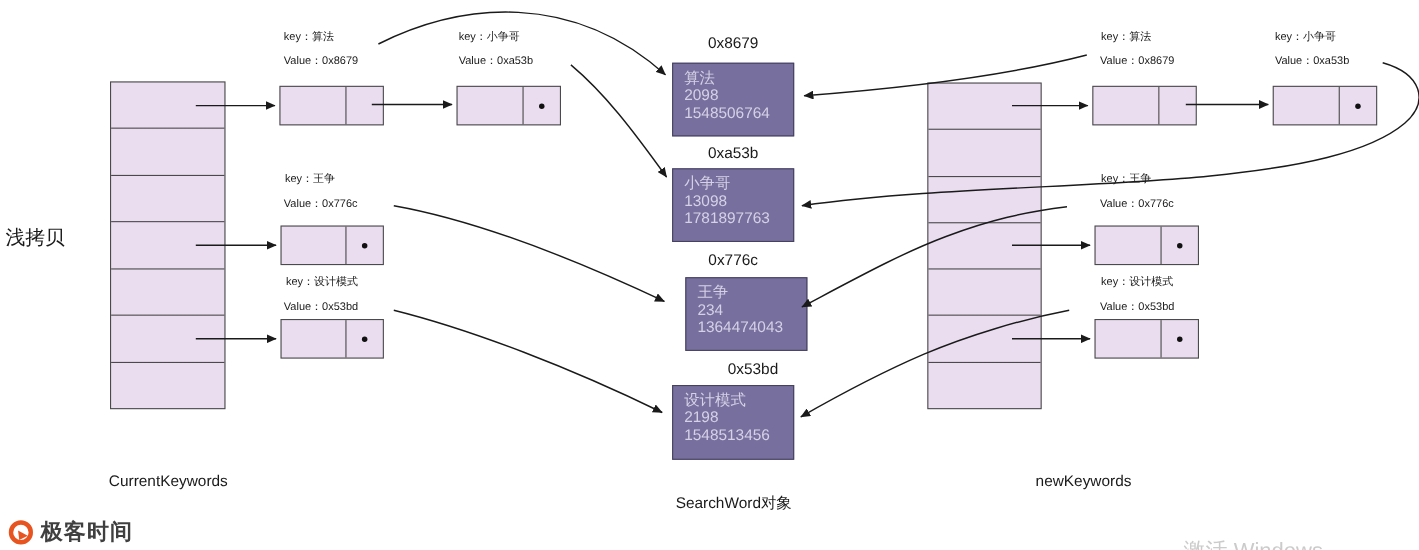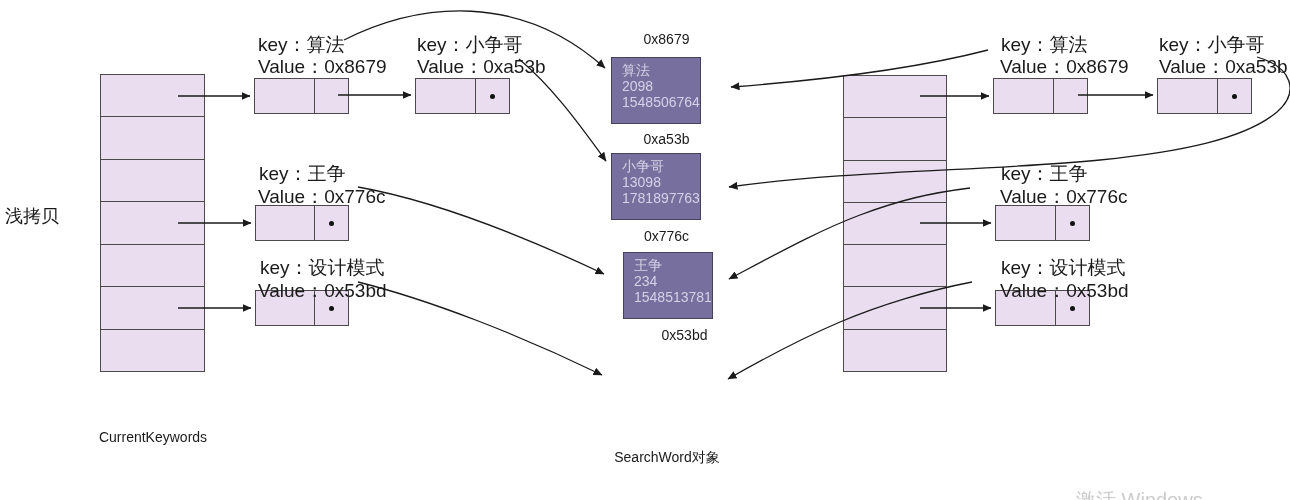--- a/index.html
+++ b/index.html
@@ -6,23 +6,23 @@
   .canvas{position:relative;width:1290px;height:500px;background:#ffffff;overflow:hidden;
           font-family:"Liberation Sans","DejaVu Sans",sans-serif;color:#1a1a1a;}
   .arr{position:absolute;display:flex;flex-direction:column;background:#e9ddef;
        border:1.4px solid #4a4a4a;box-sizing:border-box;}
   .arr .cell{flex:1;border-bottom:1.4px solid #4a4a4a;}
   .arr .cell:last-child{border-bottom:none;}
   .node{position:absolute;display:flex;background:#e9ddef;border:1.4px solid #4a4a4a;box-sizing:border-box;}
   .node .nd{width:63%;border-right:1.4px solid #4a4a4a;}
   .node .nx{flex:1;display:flex;align-items:center;justify-content:center;}
   .dot{width:5px;height:5px;border-radius:50%;background:#111;}
-  .kv{position:absolute;font-size:19px;line-height:15px;white-space:nowrap;margin-top:11px;}
+  .kv{position:absolute;font-size:10px;line-height:15px;white-space:nowrap;}
   .addr{position:absolute;width:111px;text-align:center;font-size:14px;}
-  .hbox{position:absolute;width:90px;height:67px;background:#77709e;border:1.6px solid #46415f;
+  .hbox{position:absolute;width:111px;height:67px;background:#77709e;border:1.6px solid #46415f;
         box-sizing:border-box;color:#d6d1e6;font-size:14px;line-height:16px;padding:4px 0 0 10px;}
   .cap{position:absolute;width:170px;text-align:center;font-size:14px;}
   .side{position:absolute;left:5px;top:204px;font-size:18px;}
   svg.wires{position:absolute;left:0;top:0;pointer-events:none;}
   .logo{position:absolute;left:8px;top:470px;display:flex;align-items:center;gap:7px;}
   .ring{position:relative;width:22px;height:22px;border:4.5px solid #e8541f;border-radius:50%;box-sizing:border-box;}
   .ring::after{content:"";position:absolute;left:1px;bottom:-5px;width:0;height:0;
                border:5px solid transparent;border-top:7px solid #e8541f;transform:rotate(28deg);}
   .logo-text{font-size:20px;font-weight:600;color:#3f3f3f;letter-spacing:1px;}
   .wm{position:absolute;left:1076px;top:487px;font-size:20px;color:#cbcbcb;white-space:nowrap;}
@@ -47,20 +47,21 @@
 
   <div class="arr" style="left:843px;top:75px;width:104px;height:297px">
     <div class="cell"></div>
     <div class="cell"></div>
     <div class="cell"></div>
     <div class="cell"></div>
     <div class="cell"></div>
     <div class="cell"></div>
     <div class="cell"></div>
   </div>
+  <div class="cap" style="left:900px;top:429px">newKeywords</div>
 
   <div class="node" style="left:254px;top:78px;width:95px;height:36px">
     <div class="nd"></div>
     <div class="nx"></div>
   </div>
   <div class="node" style="left:415px;top:78px;width:95px;height:36px">
     <div class="nd"></div>
     <div class="nx">
         <span class="dot"></span>
       </div>
@@ -130,24 +131,29 @@
   <div class="hbox" style="left:611px;top:153px">
     <div>小争哥</div>
     <div>13098</div>
     <div>1781897763</div>
   </div>
 
   <div class="addr" style="left:611px;top:228px">0x776c</div>
   <div class="hbox" style="left:623px;top:252px">
     <div>王争</div>
     <div>234</div>
-    <div>1548513781</div>
+    <div>1364474043</div>
   </div>
 
   <div class="addr" style="left:629px;top:327px">0x53bd</div>
+  <div class="hbox" style="left:611px;top:350px;height:68px">
+    <div>设计模式</div>
+    <div>2198</div>
+    <div>1548513456</div>
+  </div>
 
   <div class="cap" style="left:582px;top:449px">SearchWord对象</div>
 
   <svg class="wires" width="1290" height="500" viewBox="0 0 1290 500">
     <defs>
       <marker id="ah" markerWidth="10" markerHeight="8" refX="8.5" refY="4" orient="auto" markerUnits="userSpaceOnUse">
         <path d="M0,0 L9,4 L0,8 Z" fill="#1a1a1a"></path>
       </marker>
     </defs>
     <g stroke="#1a1a1a" stroke-width="1.3" fill="none">
@@ -167,16 +173,20 @@
       <path d="M358,187 C420,198 500,225 604,274" marker-end="url(#ah)"></path>
       <path d="M358,282 C430,300 520,335 602,375" marker-end="url(#ah)"></path>
 
       <path d="M988,50 C930,65 850,78 731,87" marker-end="url(#ah)"></path>
       <path d="M1257,57 C1292,67 1300,92 1277,112 C1245,139 1180,152 1100,160 C990,171 850,170 729,187" marker-end="url(#ah)"></path>
       <path d="M970,188 C930,193 900,200 860,215 C820,230 780,252 729,279" marker-end="url(#ah)"></path>
       <path d="M972,282 C930,290 880,305 840,322 C805,337 770,355 728,379" marker-end="url(#ah)"></path>
     </g>
   </svg>
 
+  <div class="logo">
+    <span class="ring"></span>
+    <span class="logo-text">极客时间</span>
+  </div>
 
   <div class="wm">激活 Windows</div>
 
 </div>
 
 </body></html>

